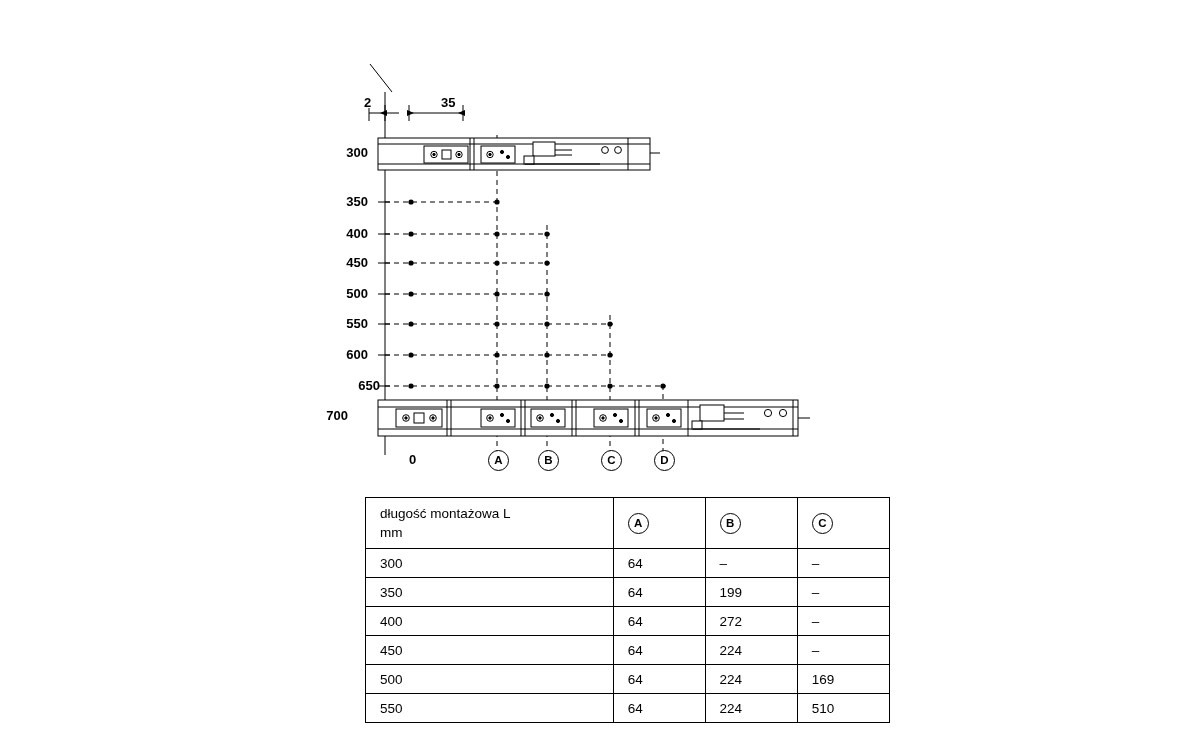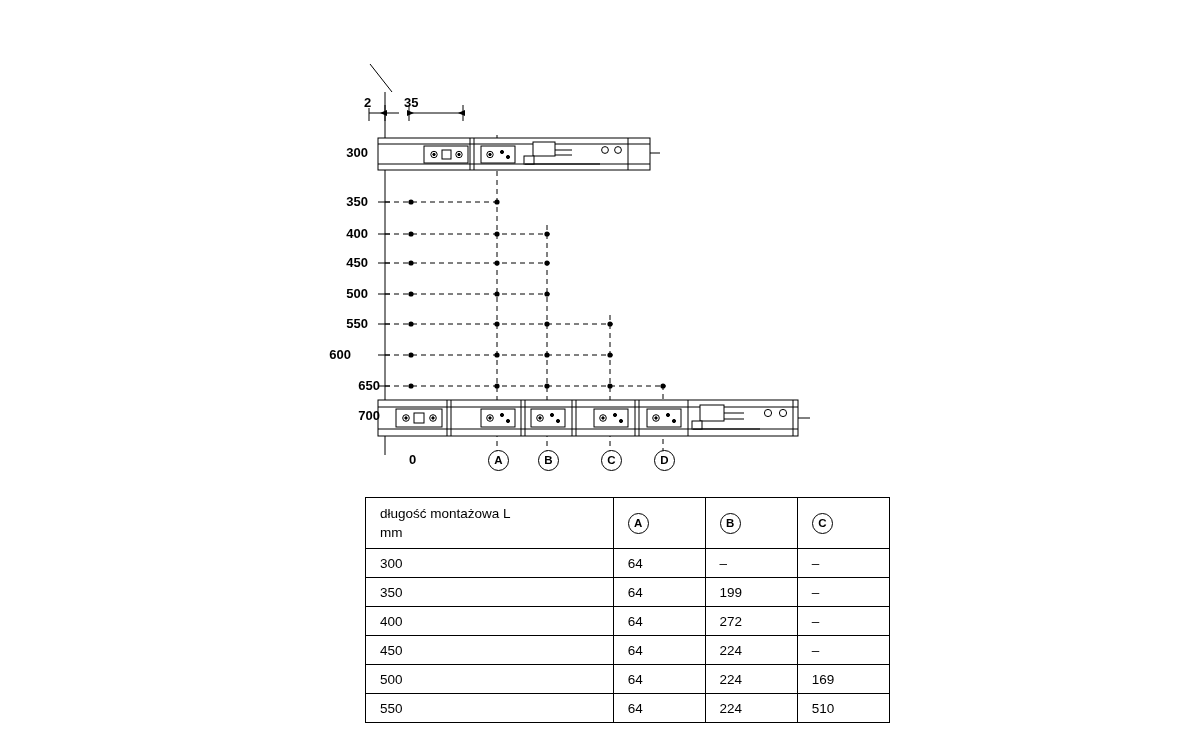--- a/index.html
+++ b/index.html
@@ -209,31 +209,31 @@
           <line x1="378" y1="263" x2="390" y2="263"></line>
           <line x1="378" y1="294" x2="390" y2="294"></line>
           <line x1="378" y1="324" x2="390" y2="324"></line>
           <line x1="378" y1="355" x2="390" y2="355"></line>
           <line x1="378" y1="386" x2="390" y2="386"></line>
         </g>
       </g>
     </svg>
 
     <div class="lbl" style="left:364px;top:95px;">2</div>
-    <div class="lbl" style="left:404px;top:95px;">35</div>
+    <div class="lbl" style="left:441px;top:95px;">35</div>
 
     <div class="lbl row-lbl" style="left:324px;top:145px;">300</div>
     <div class="lbl row-lbl" style="left:324px;top:194px;">350</div>
     <div class="lbl row-lbl" style="left:324px;top:226px;">400</div>
     <div class="lbl row-lbl" style="left:324px;top:255px;">450</div>
     <div class="lbl row-lbl" style="left:324px;top:286px;">500</div>
     <div class="lbl row-lbl" style="left:324px;top:316px;">550</div>
-    <div class="lbl row-lbl" style="left:307px;top:347px;">600</div>
+    <div class="lbl row-lbl" style="left:324px;top:347px;">600</div>
     <div class="lbl row-lbl" style="left:336px;top:378px;">650</div>
-    <div class="lbl row-lbl" style="left:336px;top:408px;">700</div>
+    <div class="lbl row-lbl" style="left:304px;top:408px;">700</div>
 
     <div class="lbl" style="left:409px;top:452px;">0</div>
     <div class="circ" style="left:488px;top:450px;">A</div>
     <div class="circ" style="left:538px;top:450px;">B</div>
     <div class="circ" style="left:601px;top:450px;">C</div>
     <div class="circ" style="left:654px;top:450px;">D</div>
   </div>
 
   <div class="tbl-wrap">
     <table class="spec">

